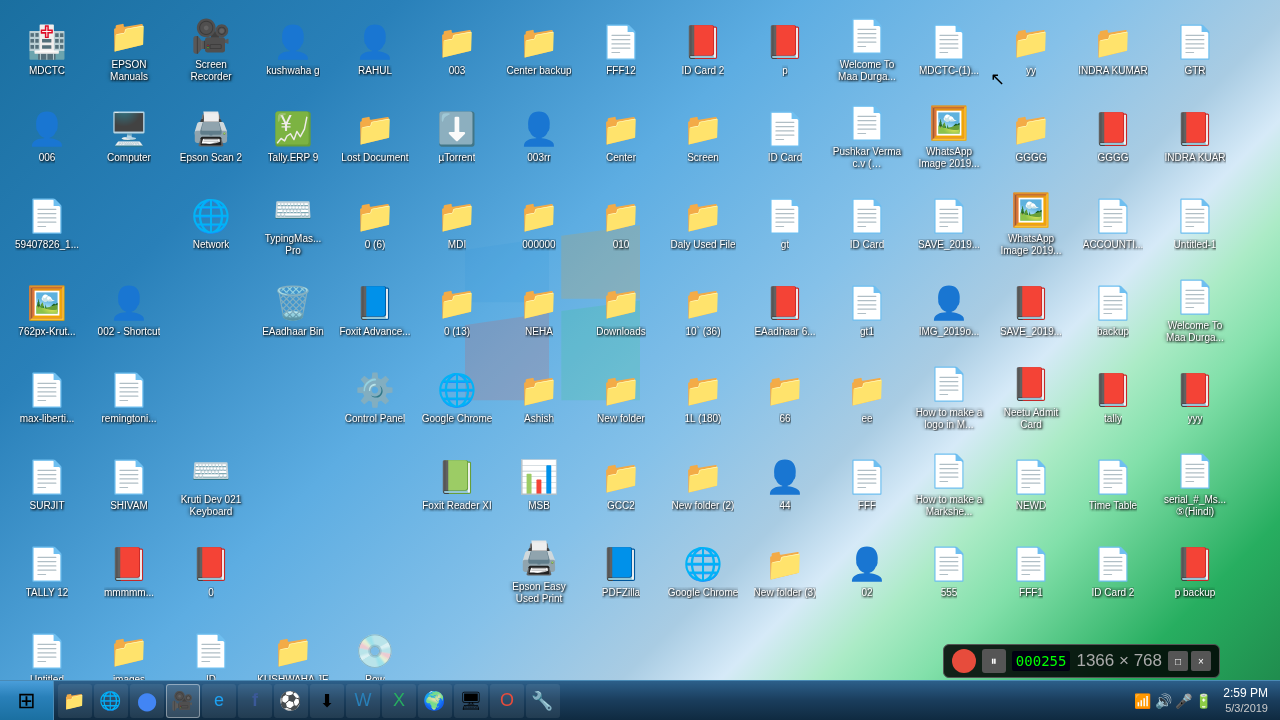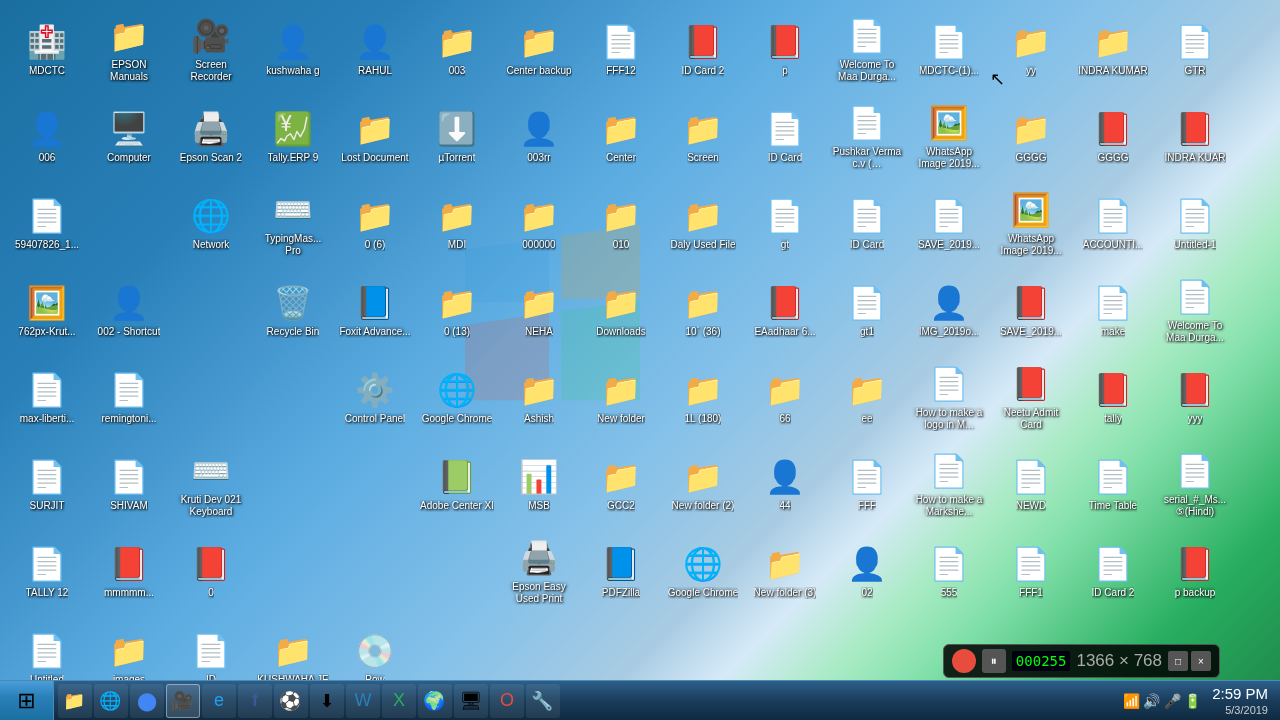--- a/index.html
+++ b/index.html
@@ -142,21 +142,21 @@
       font-size: 14px;
       color: #ccc;
       cursor: pointer;
     }
     .clock {
       text-align: right;
       padding: 2px 6px;
       cursor: pointer;
     }
     .clock-time {
-      font-size: 15px;
+      font-size: 12px;
       color: white;
       line-height: 1.3;
     }
     .clock-date {
       font-size: 11px;
       color: #ccc;
       line-height: 1.3;
     }
     
     .recording-widget {
@@ -525,21 +525,21 @@
         <div class="icon-img">
           <span style="font-size:32px">👤</span>
         </div>
         <div class="icon-label">002 - Shortcut</div>
       </div>
       <div class="icon icon-wrapper"></div>
       <div class="icon icon-wrapper">
         <div class="icon-img">
           <span style="font-size:32px">🗑️</span>
         </div>
-        <div class="icon-label">Recycle Bin</div>
+        <div class="icon-label">EAadhaar Bin</div>
       </div>
       <div class="icon icon-wrapper">
         <div class="icon-img">
           <span style="font-size:32px">📘</span>
         </div>
         <div class="icon-label">Foxit Advance...</div>
       </div>
       <div class="icon icon-wrapper">
         <div class="icon-img">
           <span style="font-size:32px">📁</span>
@@ -585,21 +585,21 @@
       <div class="icon icon-wrapper">
         <div class="icon-img">
           <span style="font-size:32px">📕</span>
         </div>
         <div class="icon-label">SAVE_2019...</div>
       </div>
       <div class="icon icon-wrapper">
         <div class="icon-img">
           <span style="font-size:32px">📄</span>
         </div>
-        <div class="icon-label">make</div>
+        <div class="icon-label">backup</div>
       </div>
       <div class="icon icon-wrapper">
         <div class="icon-img">
           <span style="font-size:32px">📄</span>
         </div>
         <div class="icon-label">Welcome To Maa Durga...</div>
       </div>
       <div class="icon icon-wrapper">
         <div class="icon-img">
           <span style="font-size:32px">📄</span>
@@ -697,21 +697,21 @@
           <span style="font-size:32px">⌨️</span>
         </div>
         <div class="icon-label">Kruti Dev 021 Keyboard</div>
       </div>
       <div class="icon icon-wrapper"></div>
       <div class="icon icon-wrapper"></div>
       <div class="icon icon-wrapper">
         <div class="icon-img">
           <span style="font-size:32px">📗</span>
         </div>
-        <div class="icon-label">Adobe Center XI</div>
+        <div class="icon-label">Foxit Reader XI</div>
       </div>
       <div class="icon icon-wrapper">
         <div class="icon-img">
           <span style="font-size:32px">📊</span>
         </div>
         <div class="icon-label">MSB</div>
       </div>
       <div class="icon icon-wrapper">
         <div class="icon-img">
           <span style="font-size:32px">📁</span>

